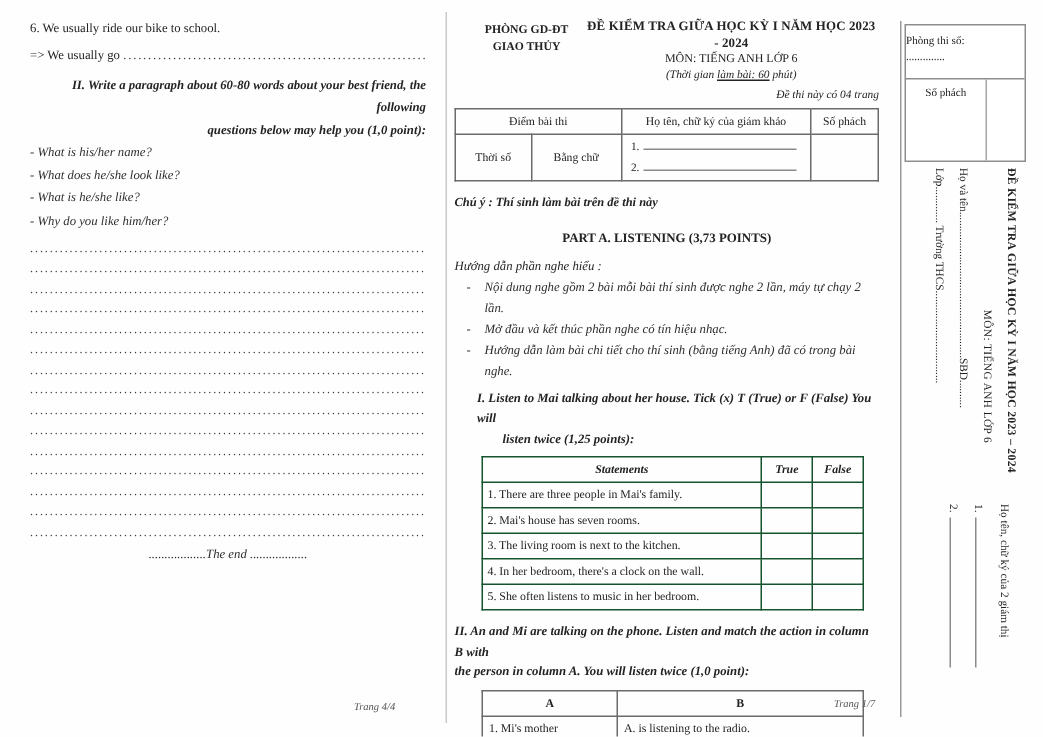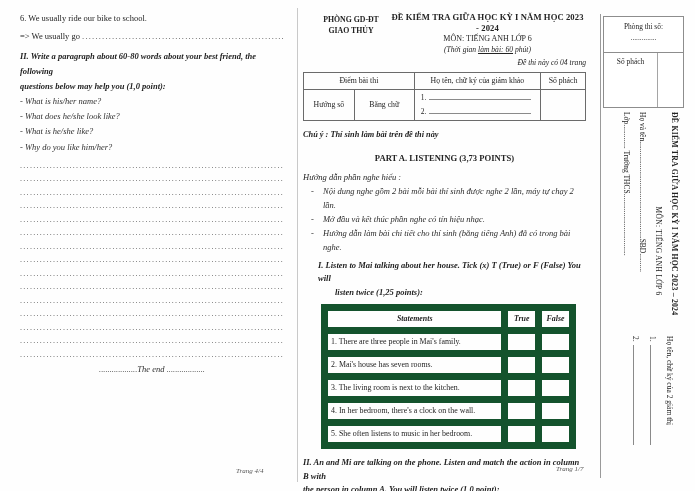--- a/index.html
+++ b/index.html
@@ -3,21 +3,21 @@
 <meta charset="utf-8">
 <style>
   * { margin:0; padding:0; box-sizing:border-box; }
   html,body { width:695px; height:491px; }
   body {
     position:relative; background:#fefefe; overflow:hidden;
     font-family:"Liberation Serif","DejaVu Serif",serif;
     color:#232323; font-size:8.5px; line-height:14px;
   }
   .it { font-style:italic; }
-  .bi { font-weight:bold; font-style:italic; }
+  .bi { font-weight:bold; font-style:italic;text-align:right; }
 
   
   .page-left { position:absolute; left:20px; top:11px; width:264px; }
   .pl-q6 { margin-bottom:4px; }
   .pl-rewrite { display:flex; margin-bottom:6px; }
   .leader-dots { flex:1; overflow:hidden; white-space:nowrap; letter-spacing:1.2px; color:#3a3a3a; }
   .pl-head { line-height:15px; }
   .pl-hint { line-height:15.2px; color:#2e2e2e; }
   .dot-block { margin-top:4px; }
   .dotl { height:13.5px; overflow:hidden; white-space:nowrap; letter-spacing:1.3px; color:#3c3c3c; font-size:8px; }
@@ -52,34 +52,34 @@
   .part-title { margin-top:9px; text-align:center; font-weight:bold; font-size:8.6px; }
   .guide-head { margin-top:5px; font-style:italic; }
   .bullet { display:flex; font-style:italic; line-height:14px; margin-left:8px; color:#2c2c2c; }
   .bullet .marker { width:12px; flex:none; }
   .prompt1 { margin-top:5px; font-weight:bold; font-style:italic; line-height:13.5px; }
   .p-ind1 { margin-left:15px; }
   .p-ind2 { margin-left:32px; }
   .prompt2 { margin-top:7px; font-weight:bold; font-style:italic; line-height:13.5px; }
 
   .stmt-table { width:255px; margin:5px 0 0 18px; font-size:7.9px; }
-  .stmt-table td { border:7px solid #14532d; padding:1px 3px; height:16.5px; vertical-align:middle; }
+  .stmt-table td { border:1px solid #14532d; padding:1px 3px; height:16.5px; vertical-align:middle; }
   .stmt-table .hd td { font-style:italic; font-weight:bold; text-align:center; height:17px; }
   .stmt-table .c-st { width:187px; }
   .stmt-table .c-tf { width:34px; text-align:center; }
 
   .match-table { width:255px; margin:5px 0 0 18px; font-size:7.9px; }
   .match-table td { border:1px solid #6b6b6b; padding:1px 4px; height:15px; vertical-align:middle; }
   .match-table .hd td { font-weight:bold; text-align:center; height:16px; }
   .match-table .c-a { width:90px; }
 
   
   .strip-line { position:absolute; left:600px; top:14px; width:1px; height:464px; background:#9a9a9a; }
   .strip-box { position:absolute; left:603px; top:16px; width:81px; height:92px; border:1px solid #8d8d8d; font-size:7.4px; background:#fff; }
-  .sb-top { height:36px; border-bottom:1px solid #8d8d8d; text-align:center; padding-top:4px; line-height:11px; }
+  .sb-top { height:36px; border-bottom:1px solid #8d8d8d; padding-top:4px; line-height:11px; }
   .sb-bottom { position:relative; height:54px; }
   .sb-vline { position:absolute; left:53px; top:0; bottom:0; width:1px; background:#a5a5a5; }
   .sb-code { position:absolute; left:0; top:2px; width:53px; text-align:center; }
 
   .rot { position:absolute; transform-origin:0 0; transform:rotate(90deg); }
   .rot-main { left:682px; top:112px; width:278px; height:64px; font-size:7.5px; line-height:16px; white-space:nowrap; }
   .rm-title { font-weight:bold; font-size:7.8px; letter-spacing:.2px; }
   .rm-subject { text-align:center; letter-spacing:.3px; }
   .rot-sign { left:678px; top:336px; width:134px; height:51px; font-size:7.5px; line-height:17px; white-space:nowrap; }
   .rs-line .fill-line { width:100px; border-bottom:1px solid #8a8a8a; }
@@ -139,21 +139,21 @@
   <div class="pages-note">Đề thi này có 04 trang</div>
 
   <table class="score-table">
     <tbody>
         <tr class="r1">
       <td colspan="2" style="width:110px">Điểm bài thi</td>
       <td style="width:127px">Họ tên, chữ ký của giám khảo</td>
       <td style="width:46px">Số phách</td>
     </tr>
     <tr class="r2">
-      <td style="width:52px">Hướng số</td>
+      <td style="width:52px">Thời số</td>
       <td style="width:62px">Bằng chữ</td>
       <td class="cell-exam-lines">
         <div><span class="sig-label">1.</span><span class="fill-line"></span></div>
         <div><span class="sig-label">2.</span><span class="fill-line"></span></div>
       </td>
       <td></td>
     </tr>
   </tbody>
     </table>
 

